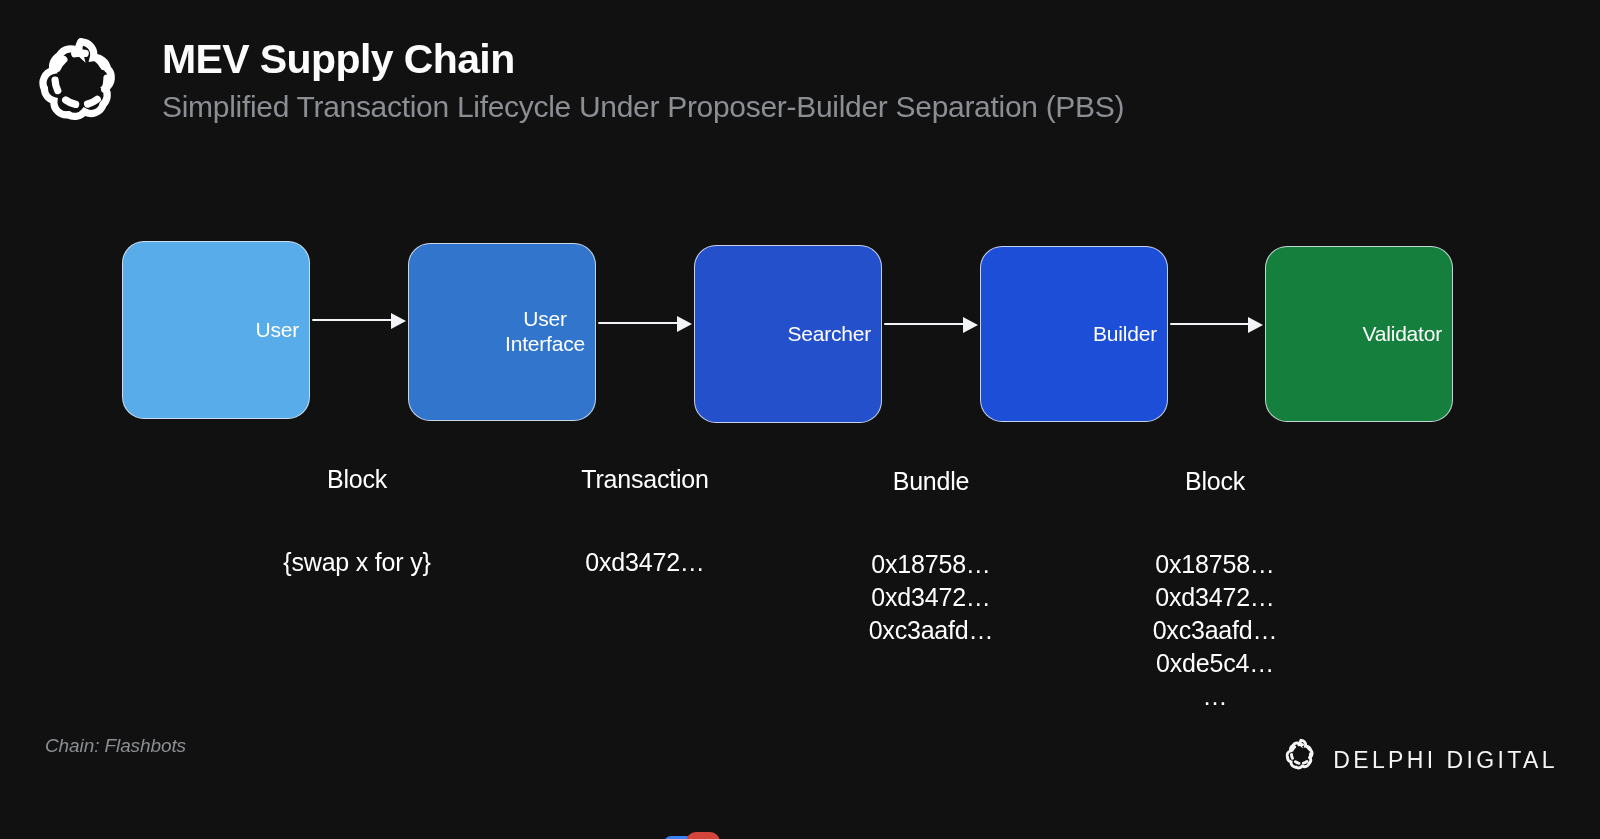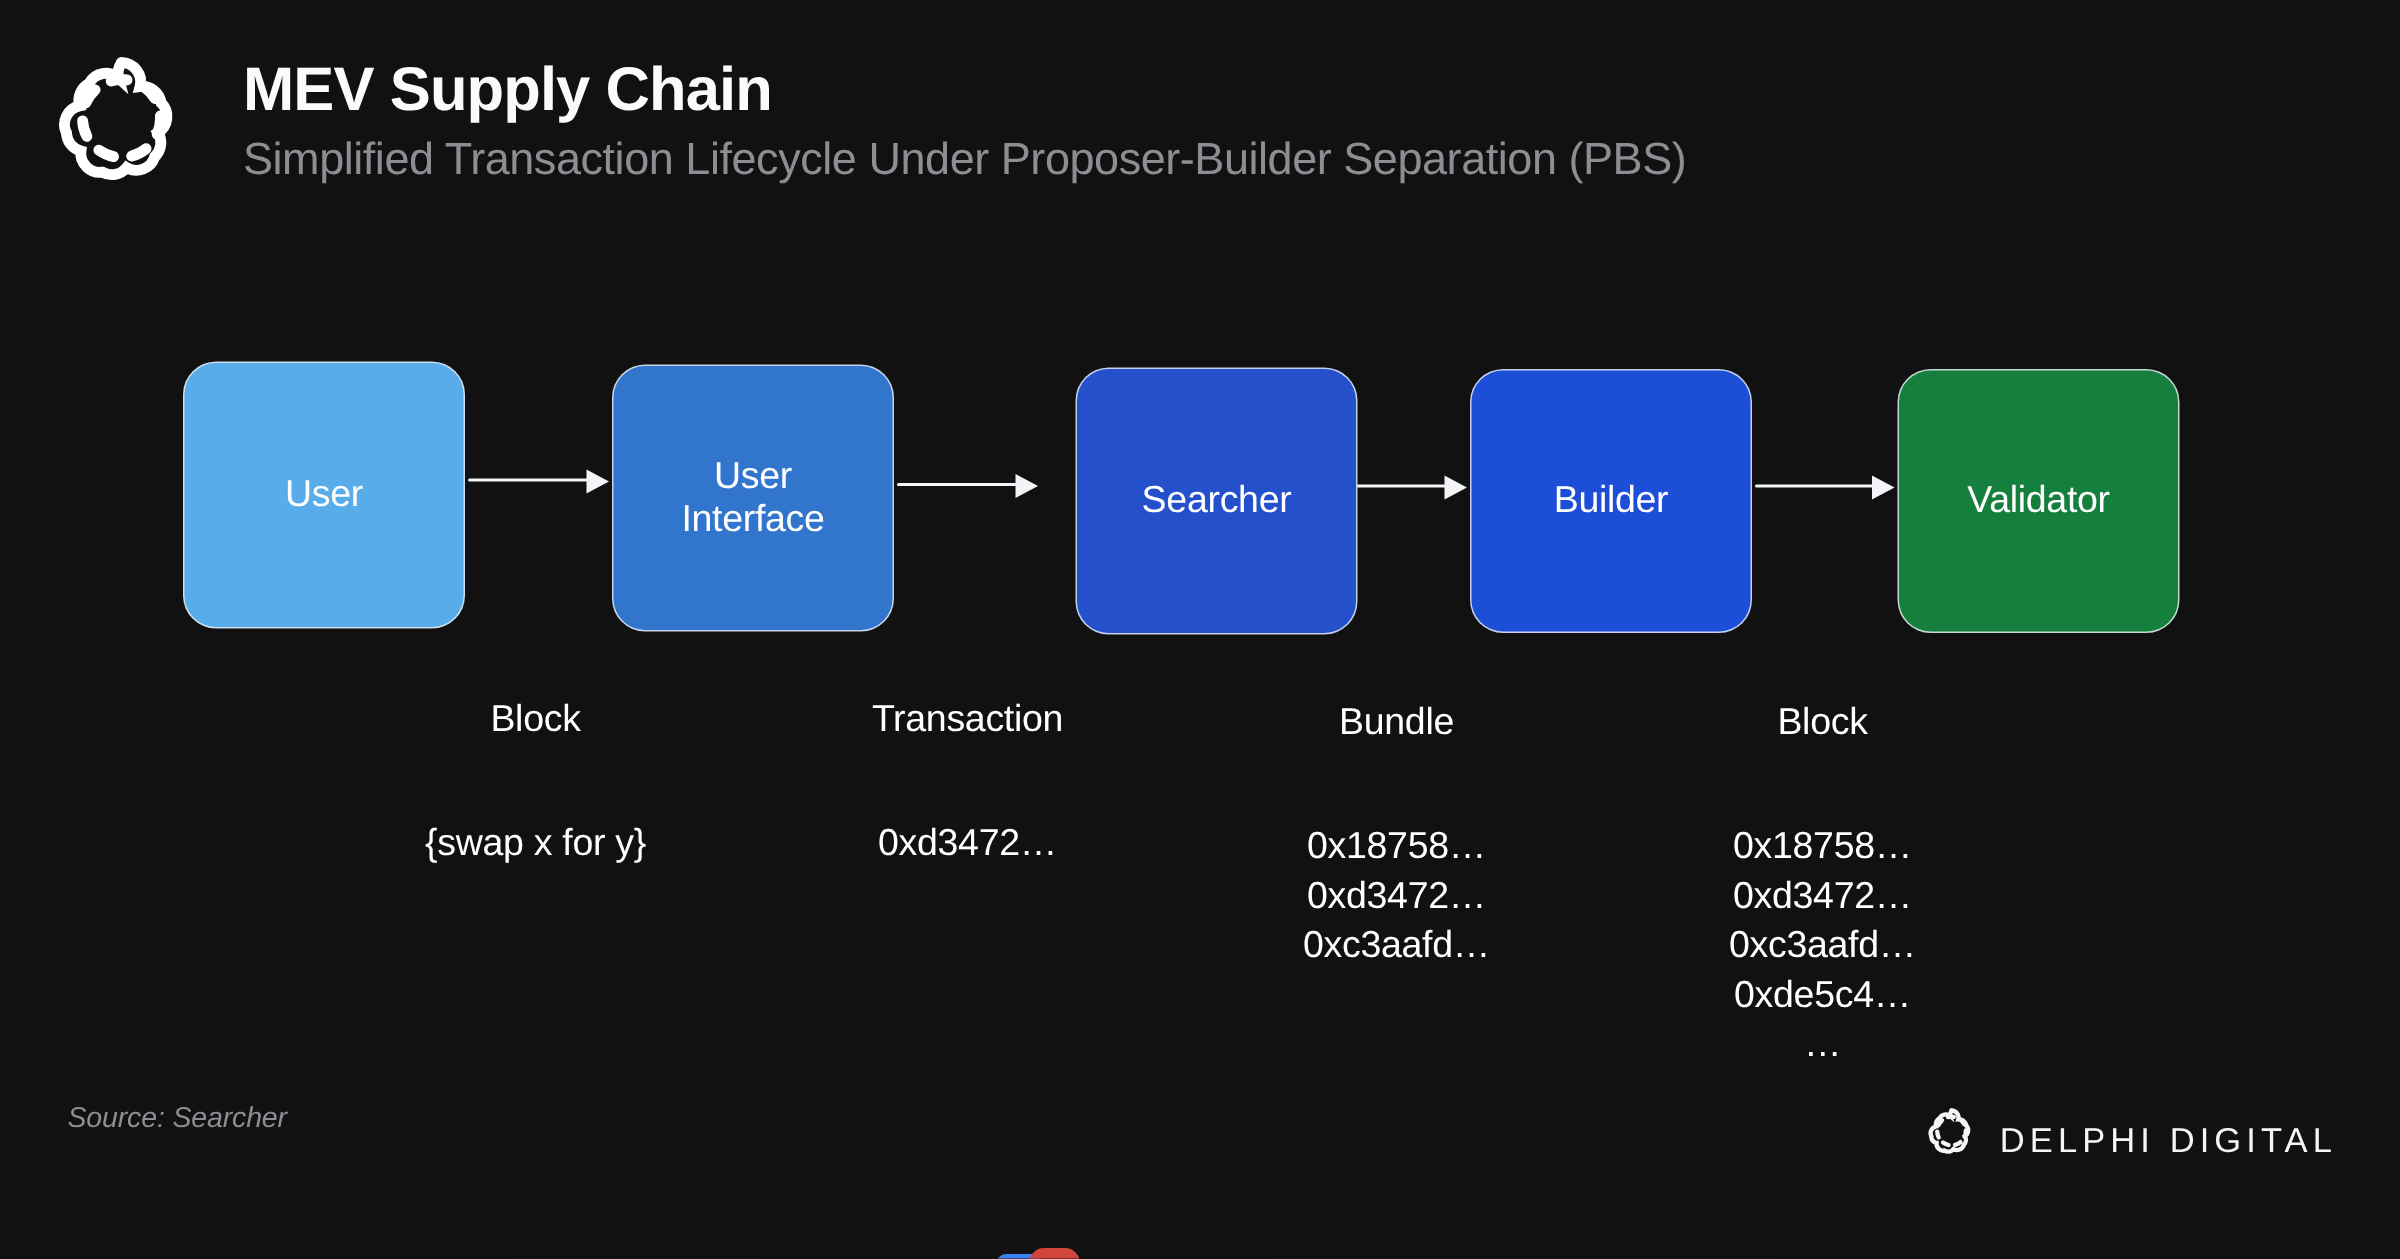--- a/index.html
+++ b/index.html
@@ -67,24 +67,24 @@
     height: 839px;
     pointer-events: none;
   }
 
   .node {
     position: absolute;
     border-radius: 22px;
     border: 1.5px solid rgba(226,232,240,0.85);
     display: flex;
     align-items: center;
-    justify-content: center;
+    justify-content: flex-end;
     text-align: center;
     color: #ffffff;
-    font-size: 25px;
+    font-size: 21px;
     letter-spacing: -0.2px;
     line-height: 1.18;
     pointer-events: auto;
     padding: 4px 10px;
   }
 
   .arrow {
     position: absolute;
     height: 22px;
     pointer-events: auto;
@@ -225,21 +225,21 @@
     <div class="arrow" style="left: 1170px; top: 313px; width: 93px;">
       <span class="arrow-line" style="width: 80px; background: rgb(242, 244, 247);"></span>
       <span class="arrow-head" style="left: 78px; border-left-color: rgb(242, 244, 247);"></span>
     </div>
     <div class="node" style="left: 122px; top: 241px; width: 188px; height: 178px; background: rgb(87, 172, 233); border-color: rgba(226, 232, 240, 0.85);">
       <span>User</span>
     </div>
     <div class="node" style="left: 408px; top: 243px; width: 188px; height: 178px; background: rgb(50, 117, 205); border-color: rgba(226, 232, 240, 0.85);">
       <span>User<br>Interface</span>
     </div>
-    <div class="node" style="left: 694px; top: 245px; width: 188px; height: 178px; background: rgb(36, 80, 204); border-color: rgba(226, 232, 240, 0.85); margin-left: 23px;">
+    <div class="node" style="left: 694px; top: 245px; width: 188px; height: 178px; background: rgb(36, 80, 204); border-color: rgba(226, 232, 240, 0.85);">
       <span>Searcher</span>
     </div>
     <div class="node" style="left: 980px; top: 246px; width: 188px; height: 176px; background: #1d4ed8; border-color: rgba(226, 232, 240, 0.85);">
       <span>Builder</span>
     </div>
     <div class="node" style="left: 1265px; top: 246px; width: 188px; height: 176px; background: #15803d; border-color: rgba(226, 232, 240, 0.85);">
       <span>Validator</span>
     </div>
   </div>
 
@@ -269,21 +269,21 @@
       <div class="annotation-lines">
         <div>0x18758…</div>
         <div>0xd3472…</div>
         <div>0xc3aafd…</div>
         <div>0xde5c4…</div>
         <div>…</div>
       </div>
     </div>
   </div>
 
-<div class="source">Source: Searcher</div>
+<div class="source">Chain: Flashbots</div>
 
 <div class="footer-brand">
   <span class="footer-mark">
     <svg viewBox="0 0 100 100" width="36" height="36" aria-hidden="true">
       <g fill="none" stroke="#f5f5f5" stroke-width="8" stroke-linecap="round">
         <path d="M50 12 a13 13 0 0 1 12.6 16.3 A13 13 0 0 1 76.9 39.2"></path>
         <path d="M76.9 39.2 a13 13 0 0 1 -2.1 20.4 A13 13 0 0 1 72.6 76"></path>
         <path d="M72.6 76 a13 13 0 0 1 -19.1 7.4 A13 13 0 0 1 37 86.5"></path>
         <path d="M37 86.5 a13 13 0 0 1 -14.6 -14.4 A13 13 0 0 1 12.6 59.9"></path>
         <path d="M12.6 59.9 a13 13 0 0 1 8.9 -18.5 A13 13 0 0 1 27.9 26.2"></path>

